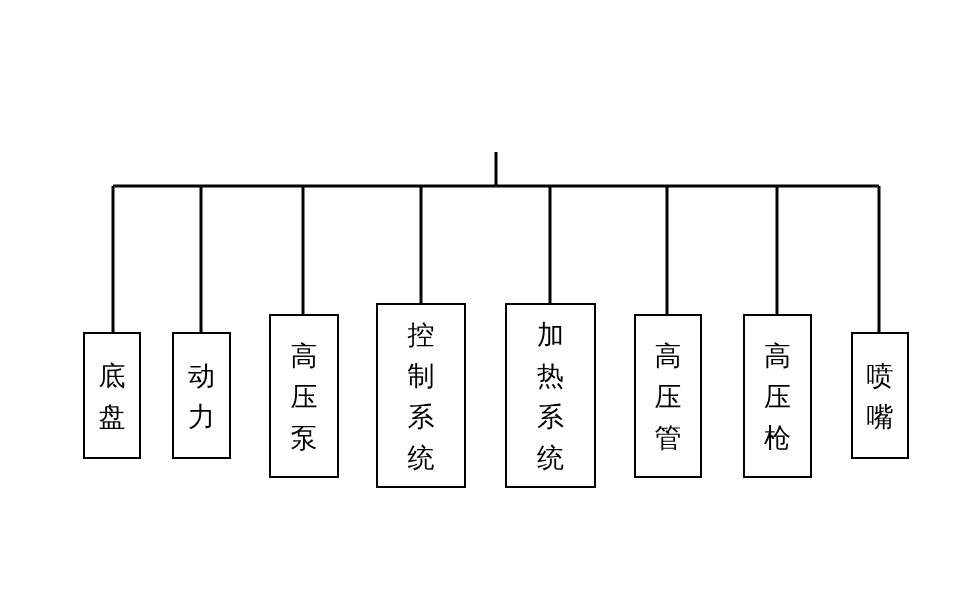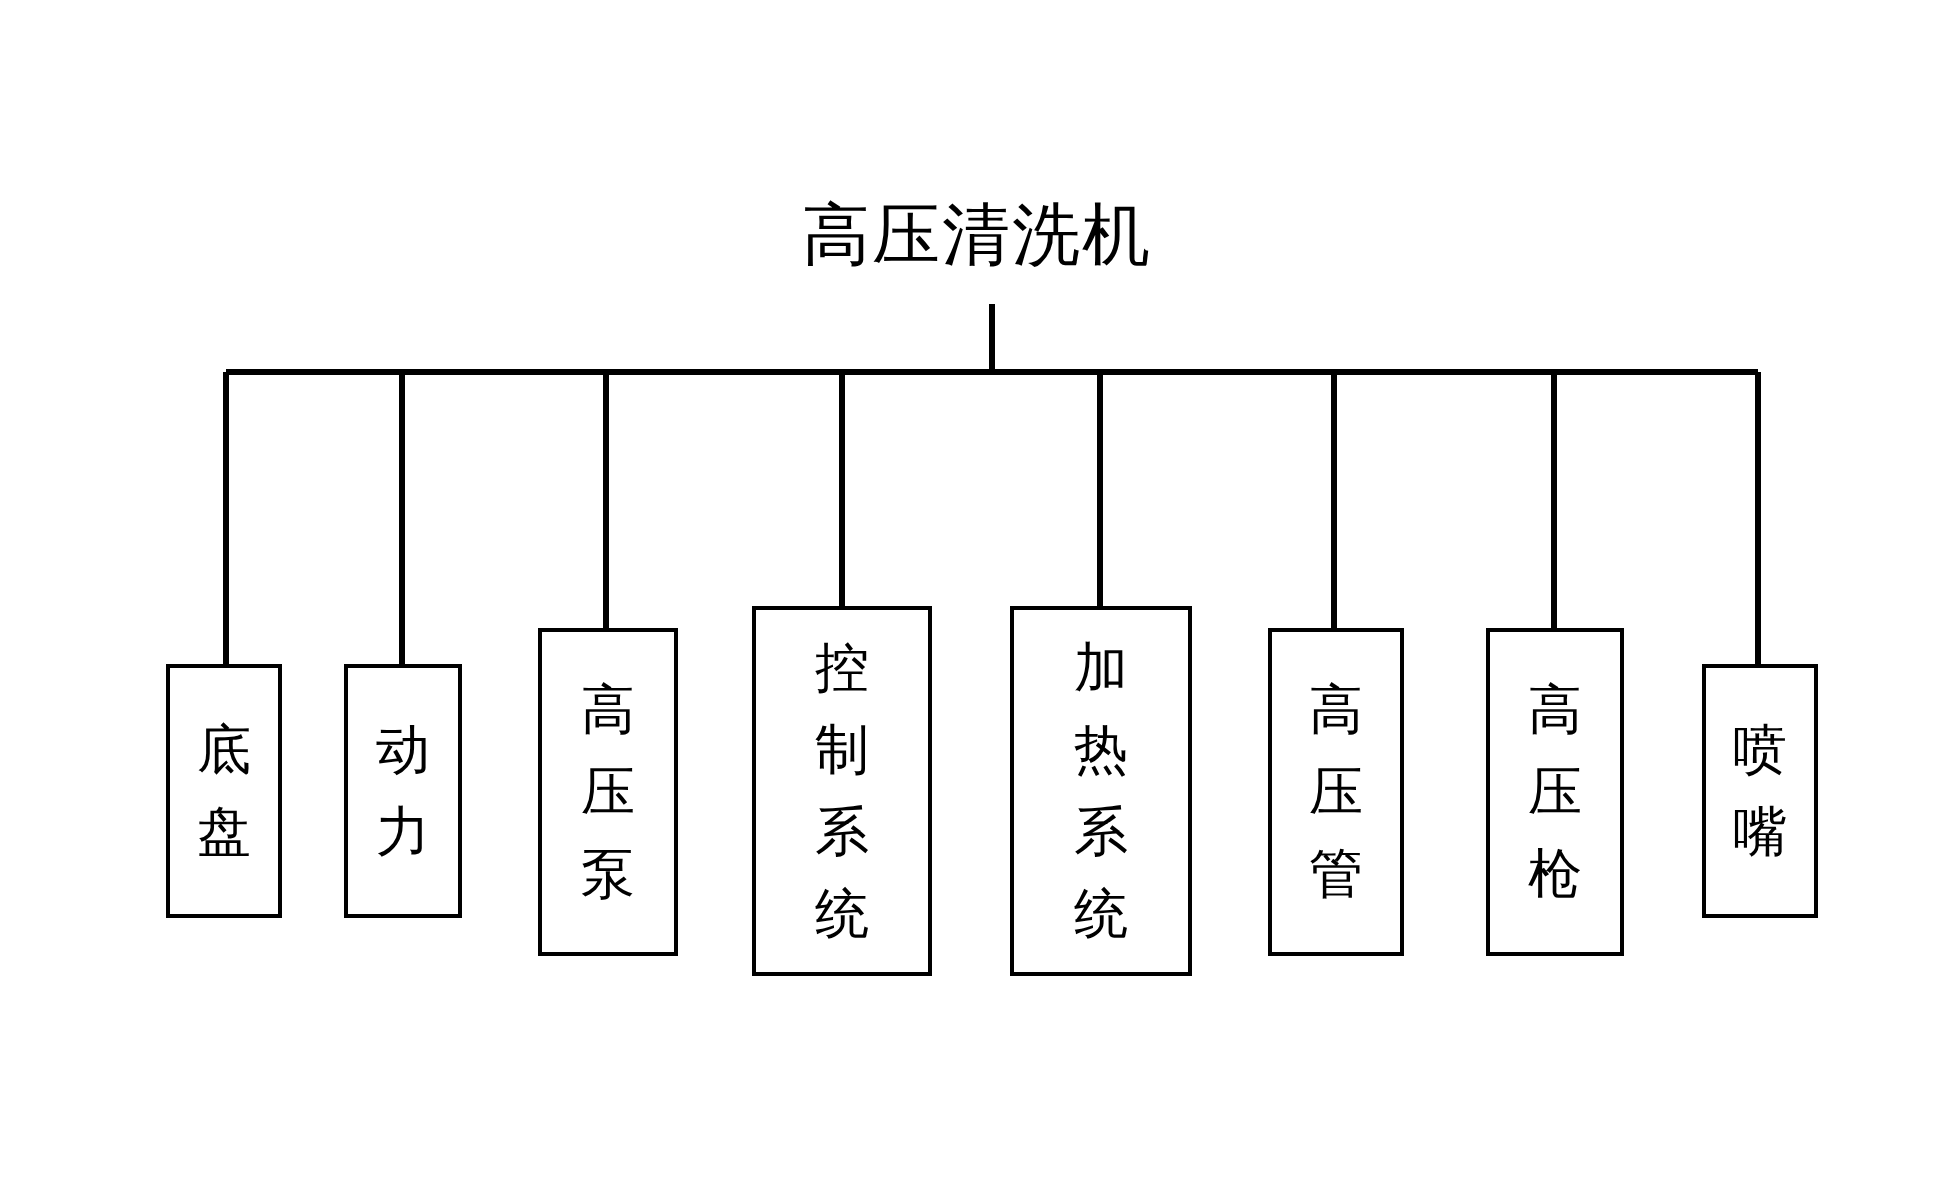--- a/index.html
+++ b/index.html
@@ -74,21 +74,20 @@
         <line x1="201" y1="186" x2="201" y2="332"></line>
         <line x1="303" y1="186" x2="303" y2="314"></line>
         <line x1="421" y1="186" x2="421" y2="303"></line>
         <line x1="550" y1="186" x2="550" y2="303"></line>
         <line x1="667" y1="186" x2="667" y2="314"></line>
         <line x1="777" y1="186" x2="777" y2="314"></line>
         <line x1="879" y1="186" x2="879" y2="332"></line>
       </g>
   </svg>
 
-  <div class="root-title">高压清洗机</div>
 
   <div id="nodes-layer">
       <div class="node-box" style="left: 83px; top: 332px; width: 58px; height: 127px;">
         <div class="node-label">
           <span class="ch">底</span>
           <span class="ch">盘</span>
         </div>
       </div>
       <div class="node-box" style="left: 172px; top: 332px; width: 59px; height: 127px;">
         <div class="node-label">

